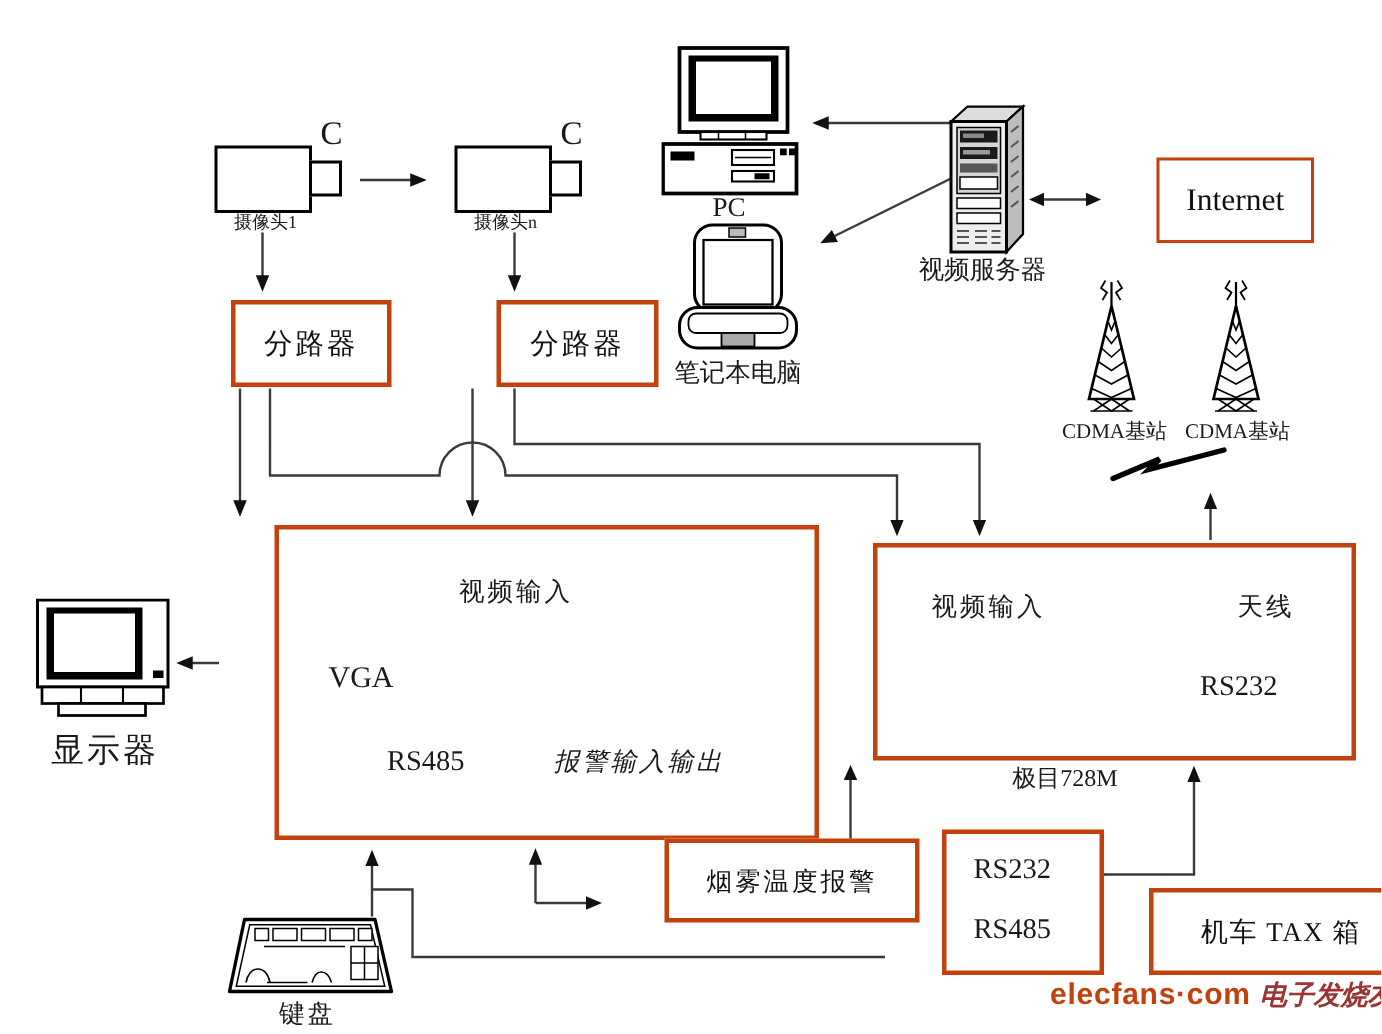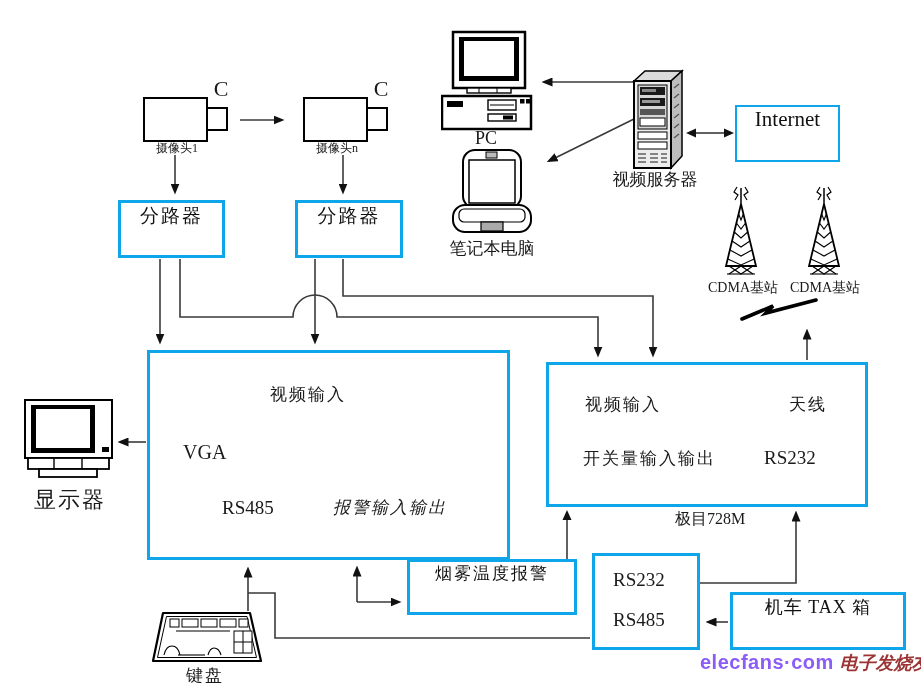--- a/index.html
+++ b/index.html
@@ -2,22 +2,22 @@
 <html><head>
 <meta charset="utf-8">
 <style>
   html,body{margin:0;padding:0;background:#fff;}
   #canvas{
     position:relative;width:921px;height:689px;background:#fff;overflow:hidden;
     font-family:"Liberation Serif","DejaVu Serif",serif;color:#111;
   }
   .abs{position:absolute;}
   .box{
-    position:absolute;border:3px solid #0ea5e9;background:#fff;box-sizing:border-box;
-    display:flex;justify-content:center;text-align:center;
+    position:absolute;border:3px solid #c2410c;background:#fff;box-sizing:border-box;
+    display:flex;align-items:center;justify-content:center;text-align:center;margin-left:36px;
   }
   .lbl{position:absolute;text-align:center;color:#1a1a1a;white-space:nowrap;}
   .inbox-txt{position:absolute;white-space:nowrap;color:#1a1a1a;}
   svg{display:block;}
   #wires{position:absolute;left:0;top:0;pointer-events:none;}
   .wm-logo{font-family:"Liberation Sans","DejaVu Sans",sans-serif;font-weight:bold;font-size:20px;letter-spacing:.5px;}
   .wm-suffix{font-weight:bold;font-style:italic;font-size:18px;margin-left:6px;}
 </style>
 </head>
 <body>
@@ -205,21 +205,20 @@
   <div class="box" style="left:147px;top:350px;width:363px;height:210px;">
     <span class="inbox-txt" style="left:120px;top:30px;font-size:17px;letter-spacing:2px;">视频输入</span>
     <span class="inbox-txt" style="left:33px;top:88px;font-size:20px;">VGA</span>
     <span class="inbox-txt" style="left:72px;top:144px;font-size:19px;">RS485</span>
     <span class="inbox-txt" style="left:183px;top:143px;font-size:17px;letter-spacing:2px;font-style:italic;">报警输入输出</span>
   </div>
 
   <div class="box" style="left:546px;top:362px;width:322px;height:145px;">
     <span class="inbox-txt" style="left:36px;top:28px;font-size:17px;letter-spacing:2px;">视频输入</span>
     <span class="inbox-txt" style="left:240px;top:28px;font-size:17px;letter-spacing:2px;">天线</span>
-    <span class="inbox-txt" style="left:34px;top:82px;font-size:17px;letter-spacing:2px;">开关量输入输出</span>
     <span class="inbox-txt" style="left:215px;top:82px;font-size:19px;">RS232</span>
   </div>
   <div class="lbl" style="left:655px;top:509px;width:110px;font-size:16px;">极目728M</div>
 
   <svg class="abs" style="left:24px;top:399px;" width="92" height="80" viewBox="0 0 92 80">
     <rect x="1" y="1" width="87" height="58" fill="#fff" stroke="#000" stroke-width="2"></rect>
     <rect x="7" y="6" width="64" height="48" fill="#000"></rect>
     <rect x="12" y="10" width="54" height="39" fill="#fff"></rect>
     <rect x="78" y="48" width="7" height="5" fill="#000"></rect>
     <rect x="4" y="59" width="81" height="11" fill="#fff" stroke="#000" stroke-width="1.8"></rect>
@@ -259,16 +258,16 @@
     <g fill="none" stroke="#000" stroke-width="1.1">
       <line x1="26" y1="21" x2="80" y2="21"></line>
       <path d="M14,45 q2,-9 8,-9 q6,0 8,9"></path>
       <path d="M58,45 q2,-7 6,-7 q5,0 7,7"></path>
       <line x1="28" y1="45" x2="55" y2="45"></line>
     </g>
   </svg>
   <div class="lbl" style="left:170px;top:664px;width:70px;font-size:17px;letter-spacing:2px;">键盘</div>
 
   <div class="abs" style="left:700px;top:651px;white-space:nowrap;">
-    <span class="wm-logo" style="color: #8b5cf6;">elecfans·com</span><span class="wm-suffix" style="color: rgb(156, 52, 52);">电子发烧友</span>
+    <span class="wm-logo" style="color: #c2410c;">elecfans·com</span><span class="wm-suffix" style="color: rgb(156, 52, 52);">电子发烧友</span>
   </div>
 
 </div>
 
 </body></html>

